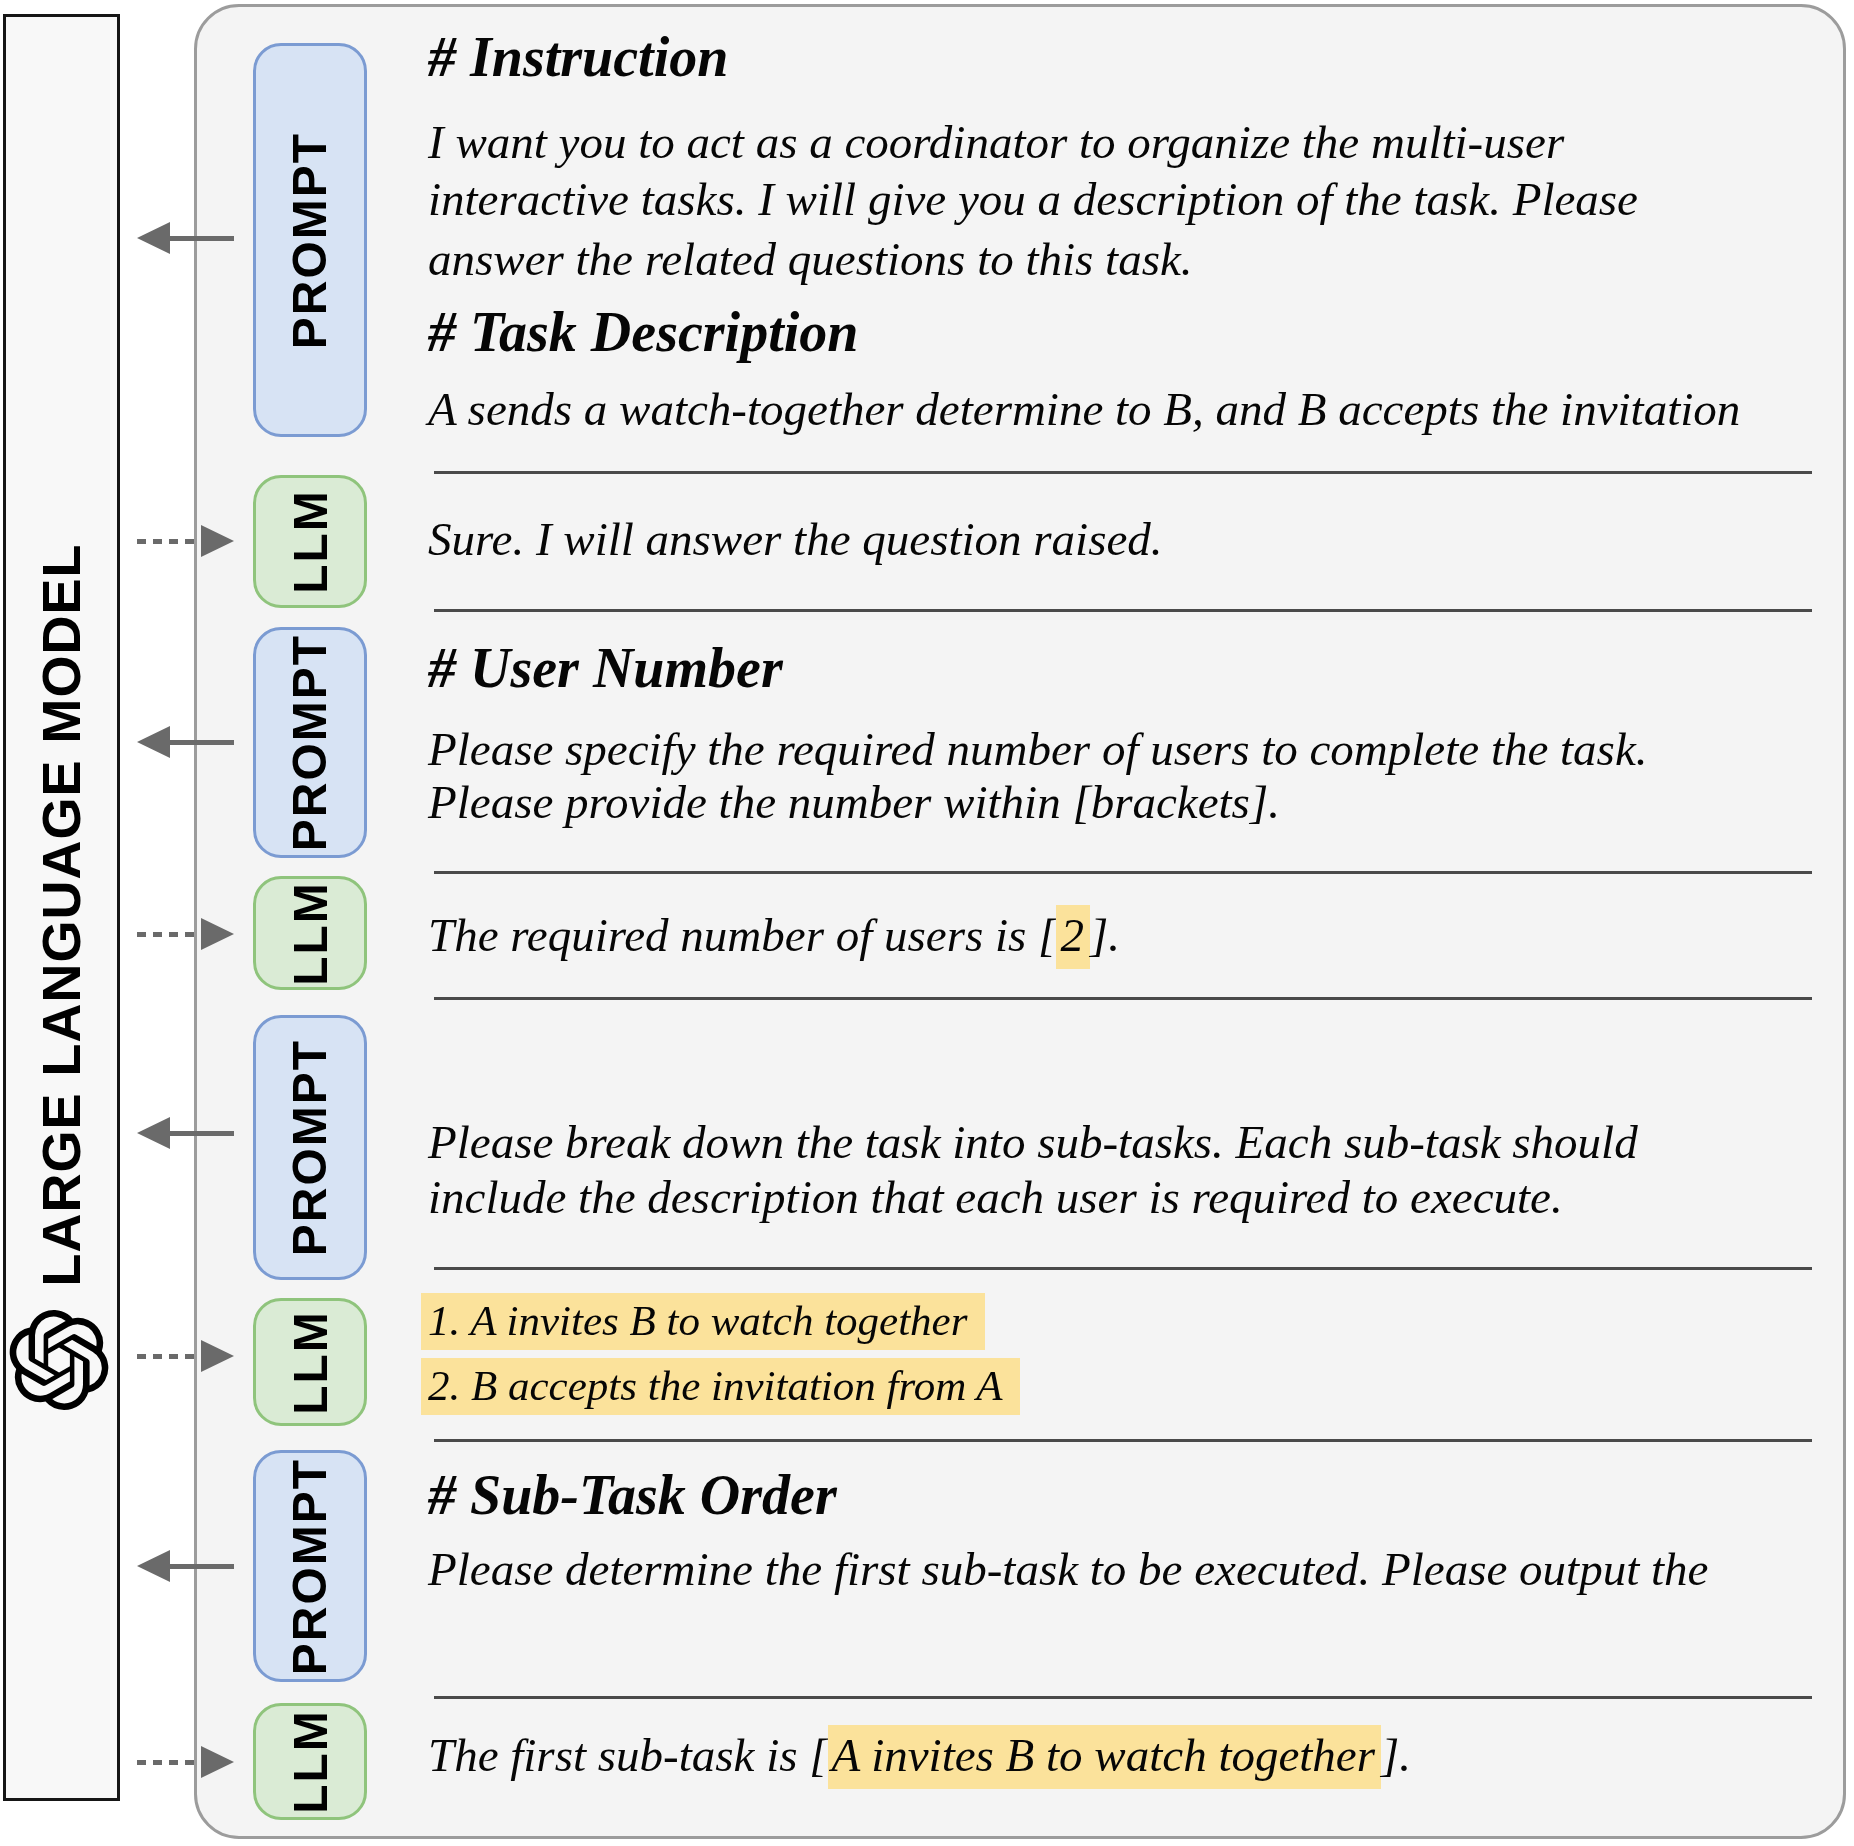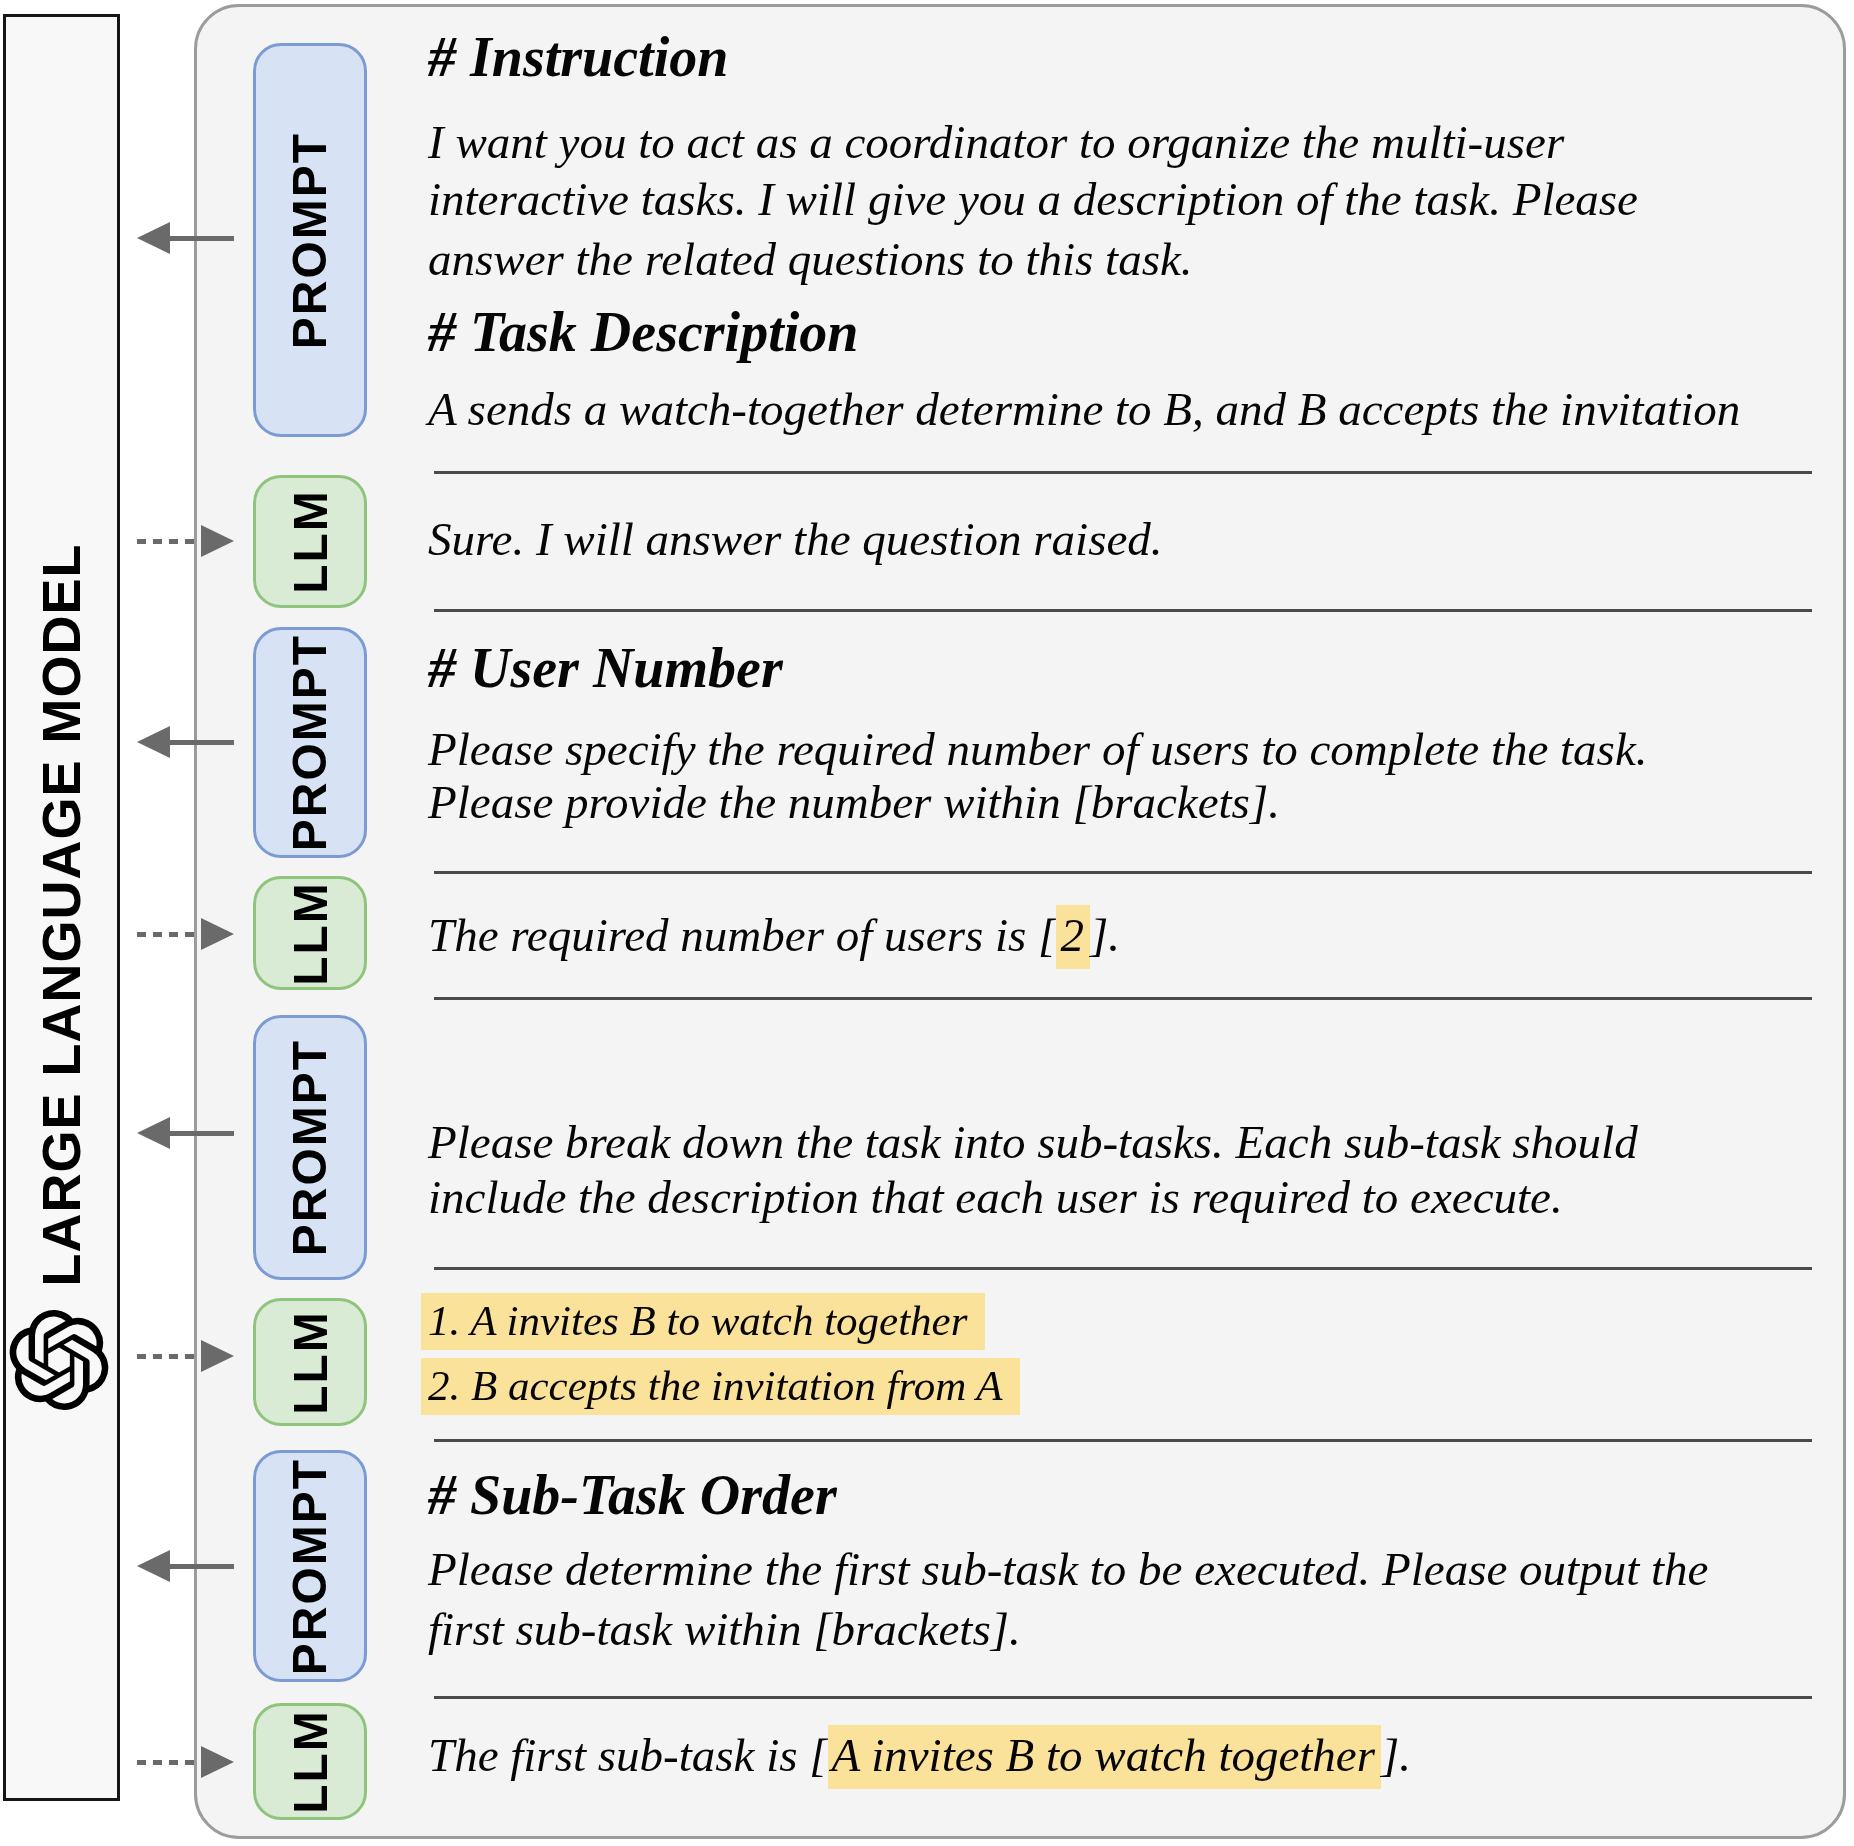--- a/index.html
+++ b/index.html
@@ -153,17 +153,16 @@
   <div class="t" style="top:912px;"><span>The required number of users is [</span><span class="hl-span">2</span><span>].</span></div>
 
   <div class="t" style="top:1119px;">Please break down the task into sub-tasks. Each sub-task should</div>
   <div class="t" style="top:1174px;">include the description that each user is required to execute.</div>
 
   <div class="hl-line" style="top:1293px;">1. A invites B to watch together</div>
   <div class="hl-line" style="top:1358px;">2. B accepts the invitation from A</div>
 
   <div class="h" style="top:1467px;"># Sub-Task Order</div>
   <div class="t" style="top:1546px;">Please determine the first sub-task to be executed. Please output the</div>
-  <div class="t" style="top:1606px;">first sub-task within [brackets].</div>
 
   <div class="t" style="top:1732px;"><span>The first sub-task is [</span><span class="hl-span">A invites B to watch together</span><span>].</span></div>
 
 </div>
 
 </body></html>

